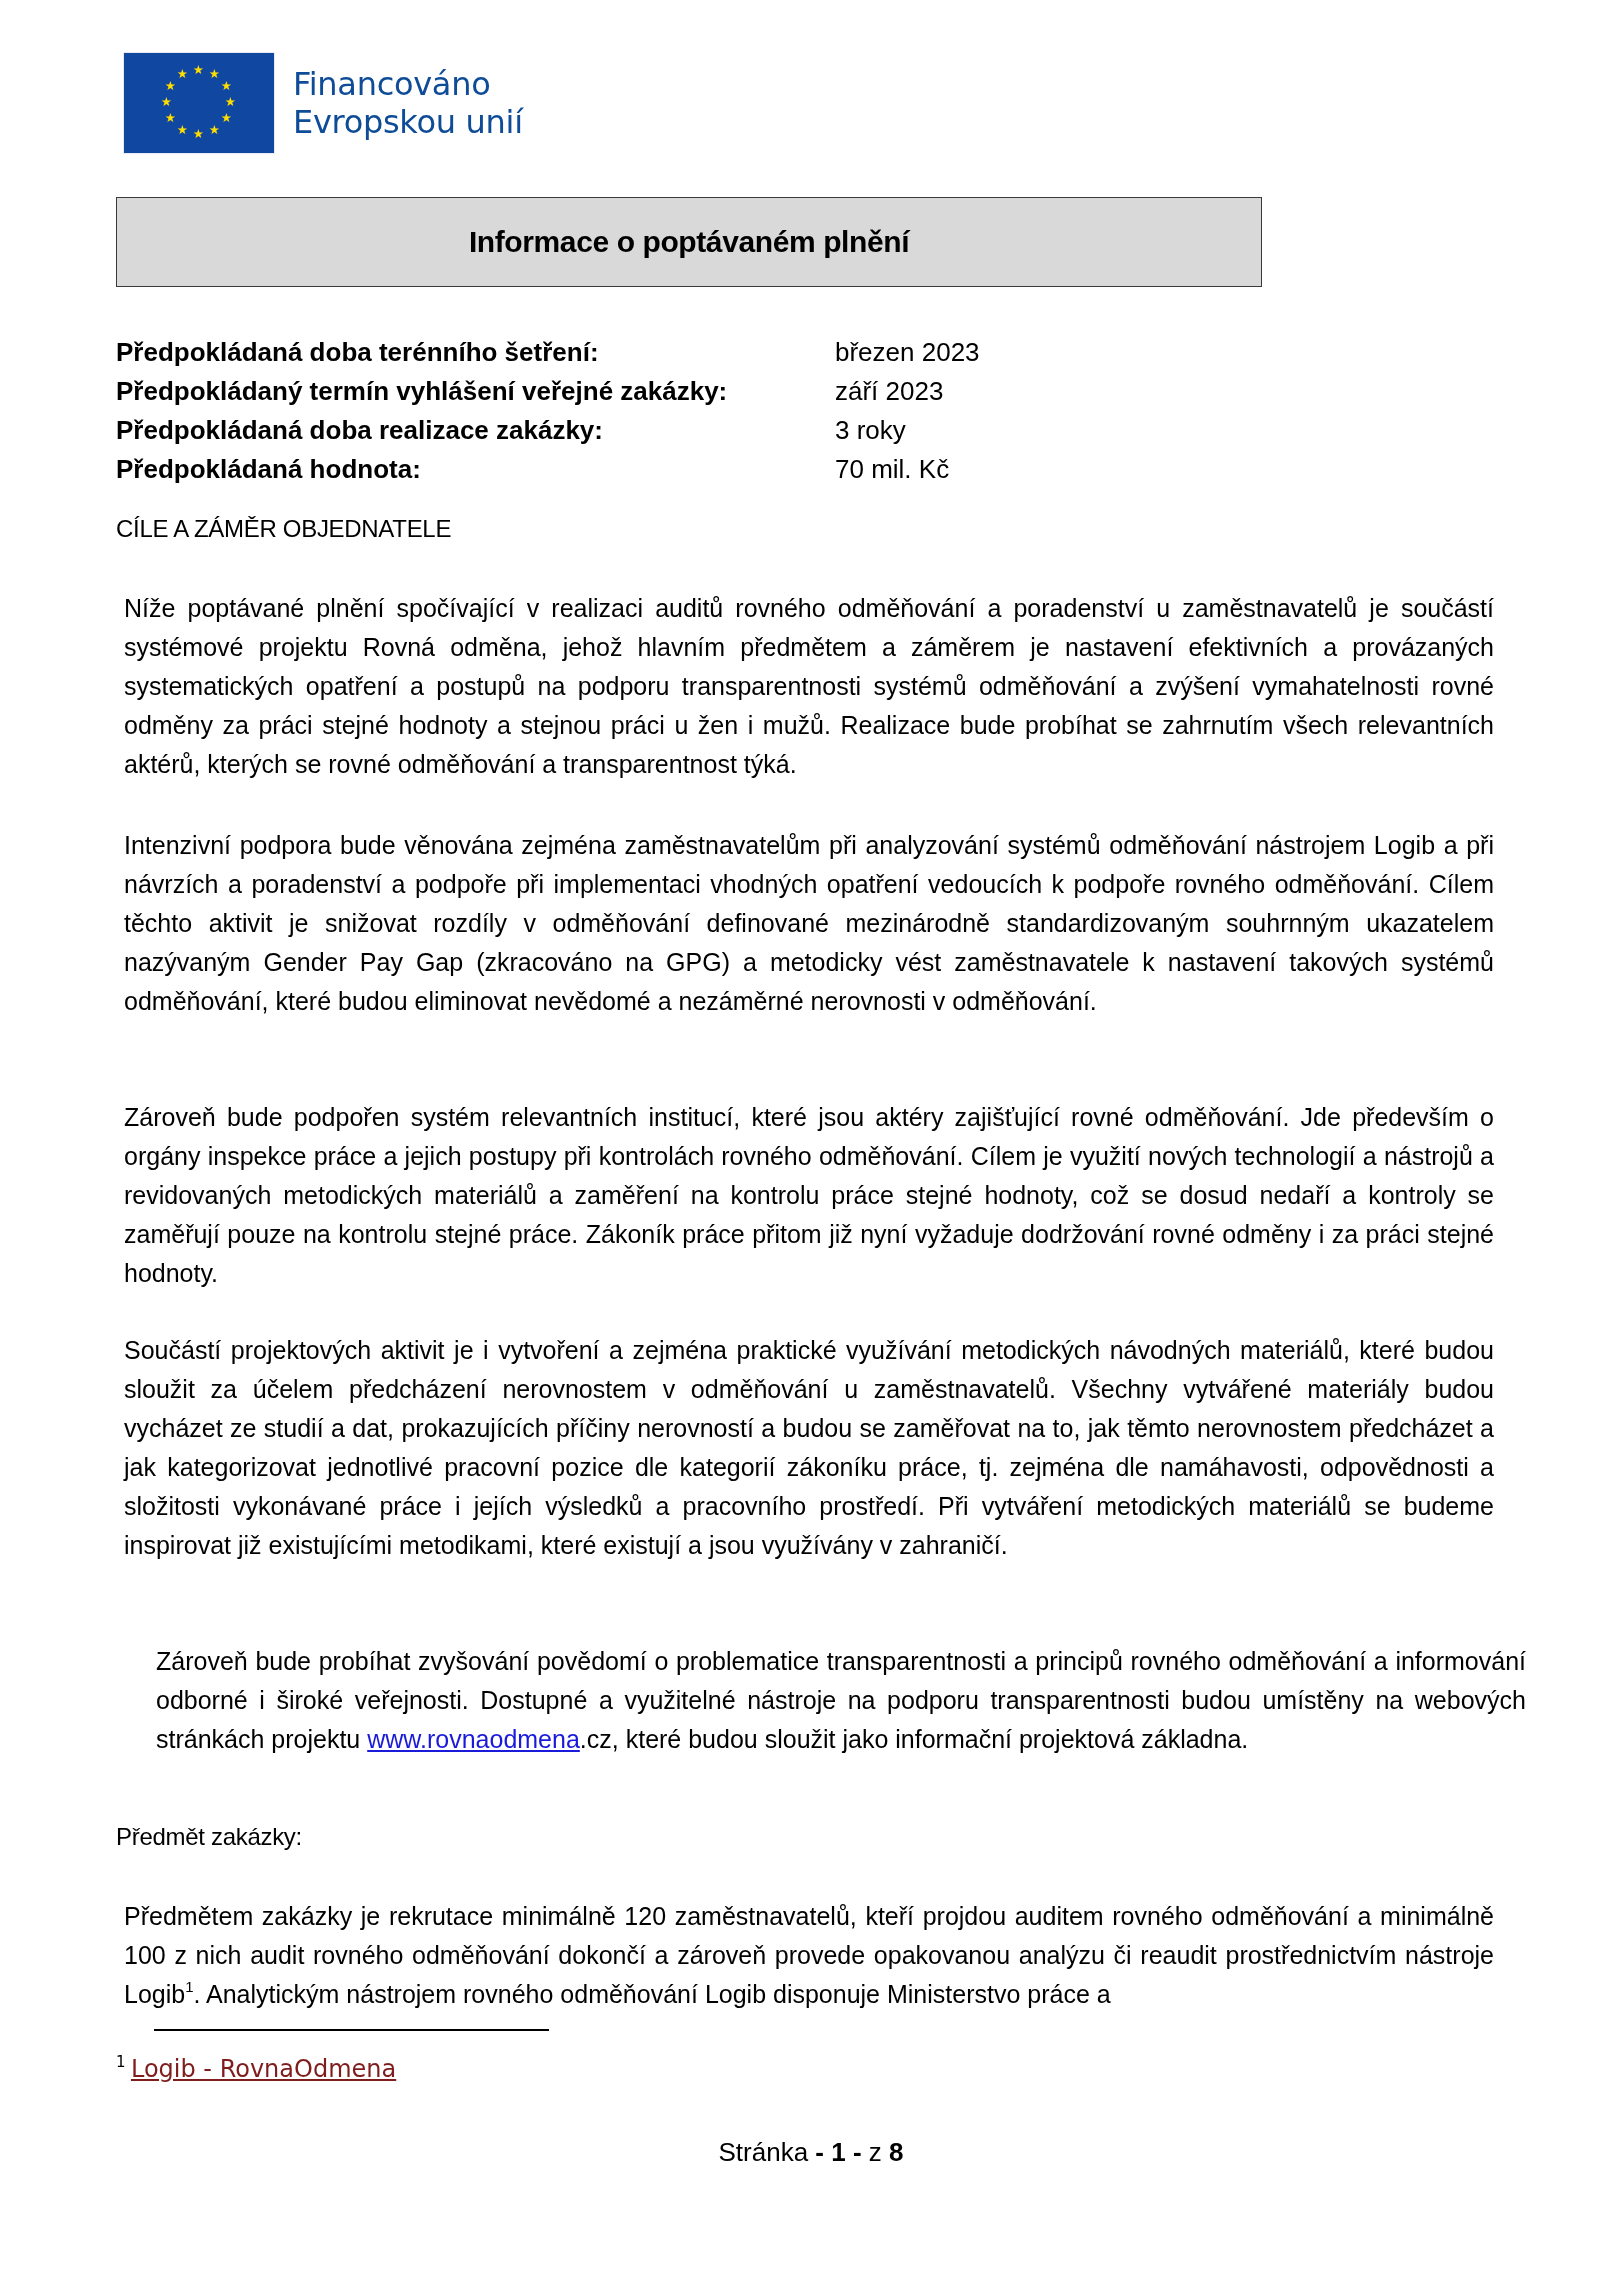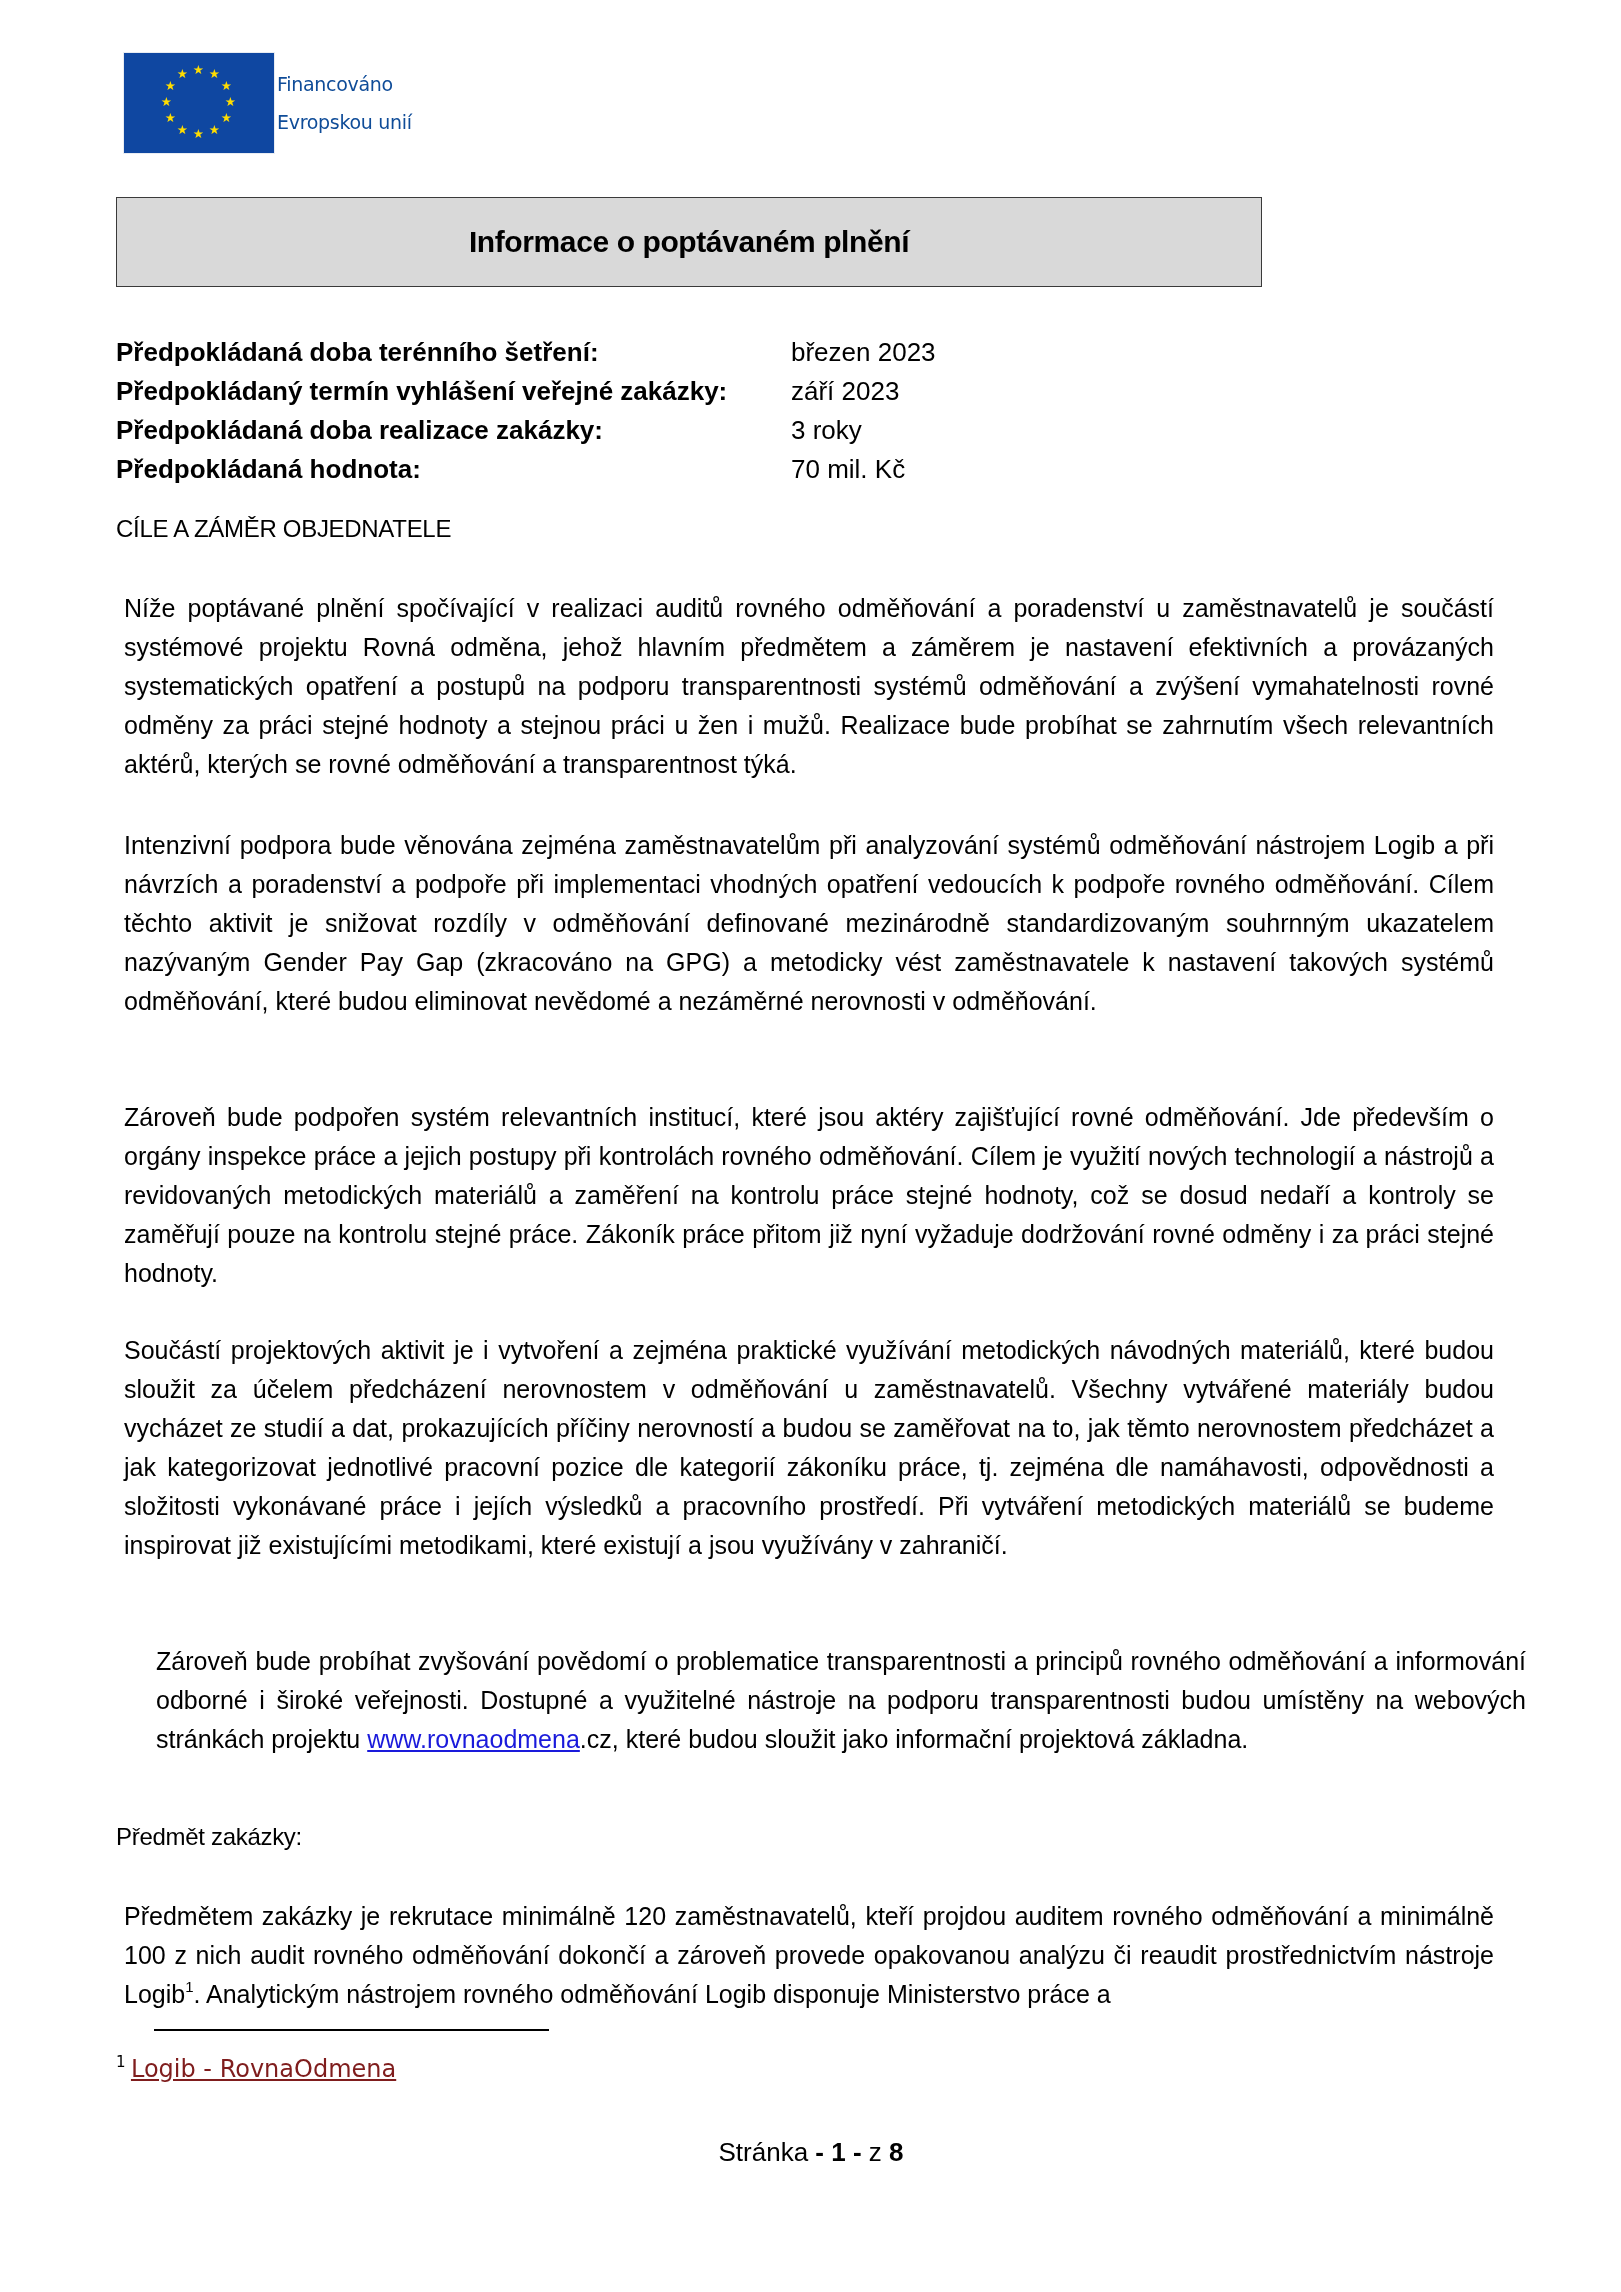--- a/index.html
+++ b/index.html
@@ -10,31 +10,31 @@
   .logo { position: absolute; left: 123px; top: 52px; display: flex; align-items: center; }
   .flag {
     width: 152px; height: 102px; background: #0f47a1; position: relative;
     border: 1.8px solid #e8ecf2; box-sizing: border-box;
   }
   .flag .star {
     position: absolute; color: #ffdd00; font-size: 12.5px; line-height: 12.5px;
     width: 12.5px; height: 12.5px; text-align: center;
   }
   .logo-text {
-    margin-left: 2px; color: #0f4c98; font-family: "DejaVu Sans", sans-serif;
-    font-size: 19px; line-height: 38px; font-weight: 500; letter-spacing: -0.3px;
+    margin-left: 18px; color: #0f4c98; font-family: "DejaVu Sans", sans-serif;
+    font-size: 32px; line-height: 38px; font-weight: 500; letter-spacing: -0.3px;
   }
   .title-box {
     position: absolute; left: 116px; top: 197px; width: 1146px; height: 90px;
     box-sizing: border-box; background: #d9d9d9; border: 1.8px solid #3a3a3a;
     display: flex; align-items: center; justify-content: center;
   }
   .title-box h1 { margin: 0; font-size: 30px; font-weight: bold; letter-spacing: -0.4px; }
   .defs { position: absolute; left: 116px; top: 333px; width: 896px; }
-  .def-row { display: flex; height: 39px; line-height: 39px; font-size: 26px; }
+  .def-row { display: flex; height: 39px; line-height: 39px; font-size: 26px; gap: 44px; }
   .def-label { width: 675px; font-weight: bold; }
   .def-value { }
   .def-value.bold { font-weight: normal; }
   .section-heading {
     position: absolute; left: 116px; font-size: 24px; font-weight: normal; letter-spacing: -0.3px;
   }
   .para {
     position: absolute; left: 124px; width: 1370px; font-size: 25px; line-height: 39px;
     text-align: justify; margin: 0;
   }

